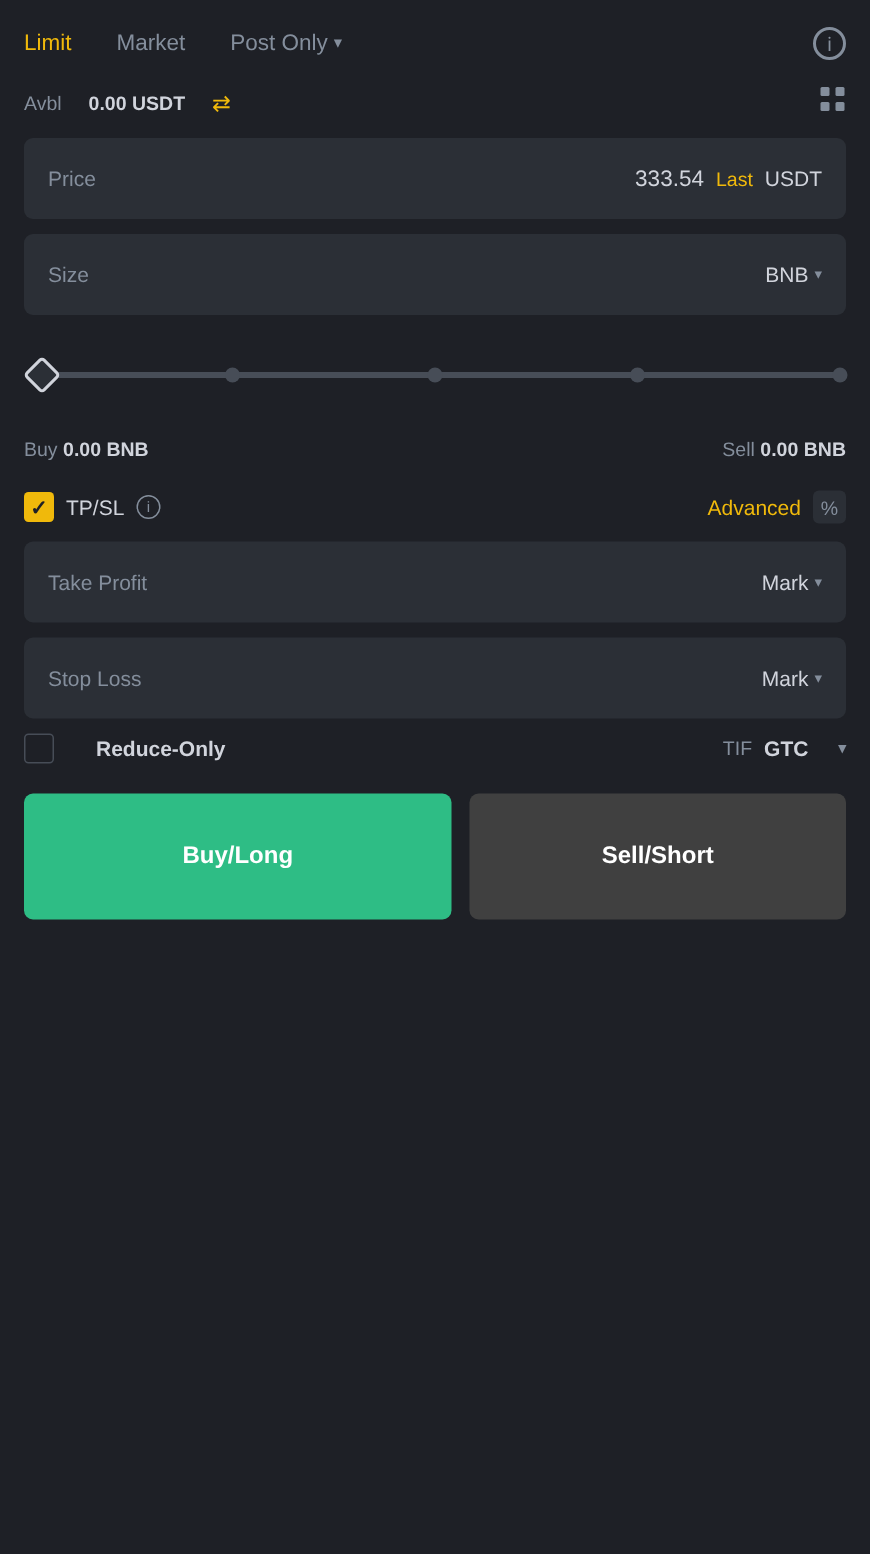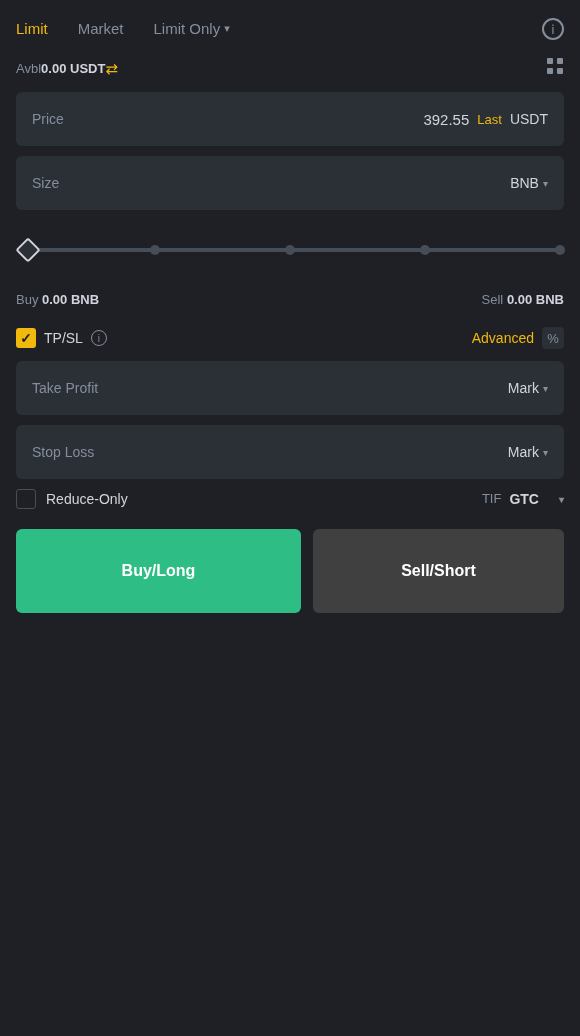--- a/index.html
+++ b/index.html
@@ -57,21 +57,21 @@
       display: flex;
       align-items: center;
       justify-content: space-between;
       margin-bottom: 12px;
     }
     .avbl-text {
       font-size: 13px;
       color: #848e9c;
       display: flex;
       align-items: center;
-      gap: 0;
+      gap: 18px;
     }
     .avbl-text strong {
       color: #d1d4dc;
       font-weight: 600;
     }
     .transfer-icon {
       color: #f0b90b;
       font-size: 15px;
       cursor: pointer;
     }
@@ -258,21 +258,22 @@
     .reduce-only-row {
       display: flex;
       align-items: center;
       justify-content: space-between;
       margin-bottom: 20px;
       margin-top: 8px;
     }
     .reduce-only-left {
       display: flex;
       align-items: center;
-      gap: 10px;
+      gap: 28px;
+      font-weight: bold;
     }
     .checkbox-empty {
       width: 20px;
       height: 20px;
       border: 1.5px solid #474d57;
       border-radius: 3px;
       background: transparent;
       cursor: pointer;
     }
     .reduce-only-label {
@@ -331,21 +332,21 @@
       cursor: pointer;
     }
   </style>
 </head>
 <body>
 
 <div class="tab-bar">
   <span class="tab-item active">Limit</span>
   <span class="tab-item">Market</span>
   <span class="tab-item tab-postonly">
-    <span>Limit Only</span>
+    <span>Post Only</span>
     <span class="chevron">▾</span>
   </span>
   <div class="info-icon">
     <span>ℹ</span>
   </div>
 </div>
 
 <div class="avbl-row">
   <div class="avbl-text">
     <span>Avbl</span>
@@ -361,21 +362,21 @@
       <rect x="11" y="1" width="6" height="6" rx="1" fill="#848e9c"></rect>
       <rect x="1" y="11" width="6" height="6" rx="1" fill="#848e9c"></rect>
       <rect x="11" y="11" width="6" height="6" rx="1" fill="#848e9c"></rect>
     </svg>
   </div>
 </div>
 
 <div class="input-group">
   <span class="input-label">Price</span>
   <div class="input-right">
-    <span class="input-value">392.55</span>
+    <span class="input-value">333.54</span>
     <span class="last-label">Last</span>
     <span class="currency-label">USDT</span>
   </div>
 </div>
 
 <div class="input-group">
   <span class="input-label">Size</span>
   <div class="dropdown-btn">
     <span>BNB</span>
     <span class="caret">▾</span>

